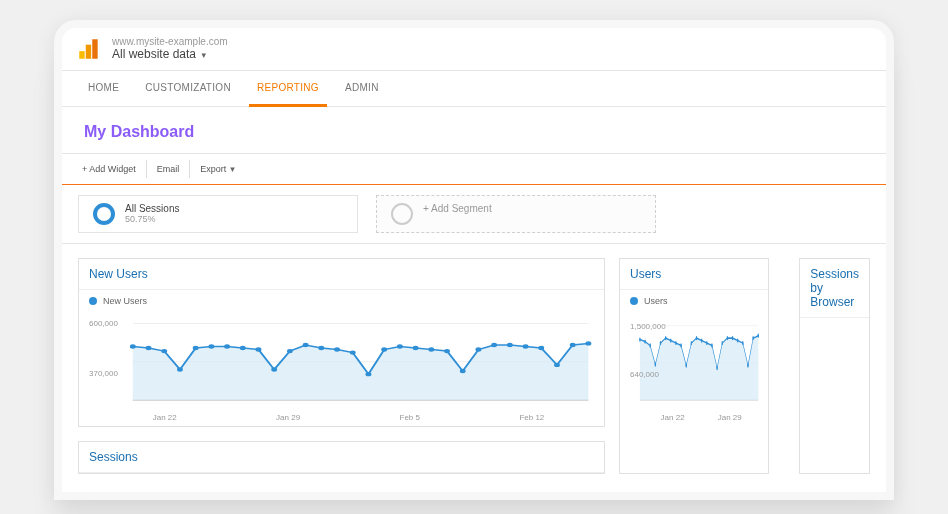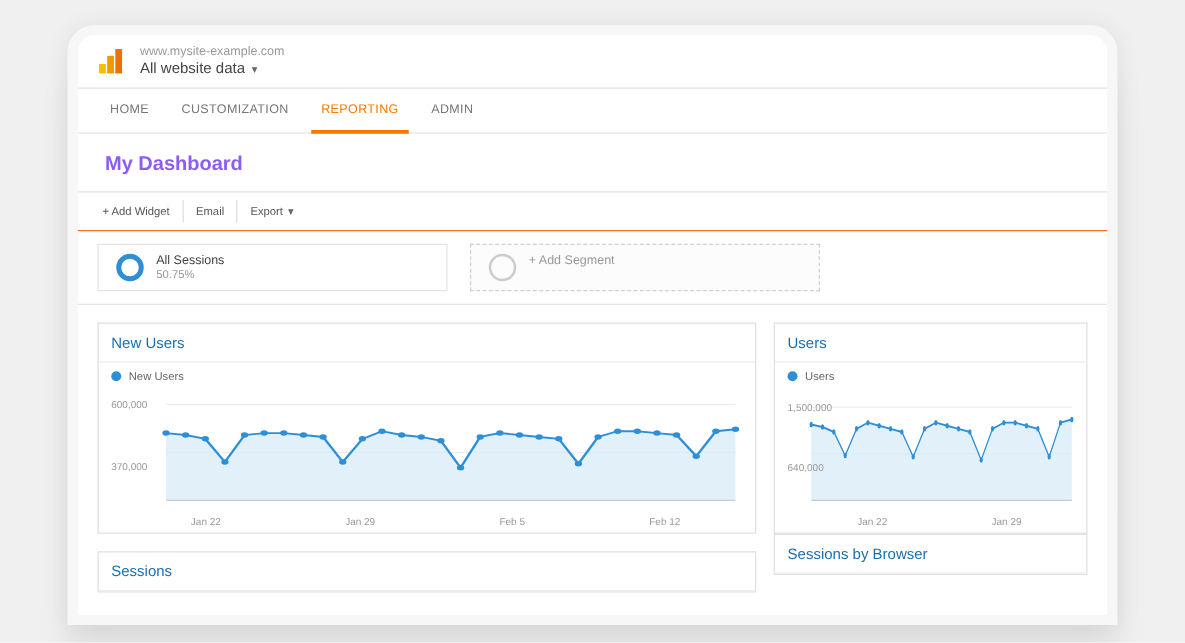--- a/index.html
+++ b/index.html
@@ -23,21 +23,21 @@
 .segment-row{display:flex;gap:18px;padding:10px 16px;border-bottom:1px solid #e5e5e5}
 .seg{display:flex;align-items:flex-start;gap:10px;border:1px solid #e4e4e4;padding:7px 14px;width:280px;cursor:pointer}
 .seg-ring{width:22px;height:22px;border-radius:50%;border:4px solid #2f8fd6}
 .seg-ring.gray{border-color:#ccc;border-width:2px}
 .seg-text .seg-title{font-size:10px;color:#444}
 .seg-text .seg-sub{font-size:9px;color:#999}
 .seg.add{border-style:dashed;border-color:#d0d0d0;background:#fcfcfc}
 .seg.add .seg-title{color:#999}
 .widgets{display:flex;gap:14px;padding:14px 16px}
 .col-left{flex:2.1;display:flex;flex-direction:column;gap:14px}
-.col-right{flex:1;display:flex;flex-direction:column;gap:0}
+.col-right{flex:1;display:flex;flex-direction:row;gap:30px}
 .card{border:1px solid #e0e0e0}
 .card-title{font-size:12px;color:#1a6fb0;padding:8px 10px;border-bottom:1px solid #eee}
 .legend{display:flex;align-items:center;gap:6px;font-size:9px;color:#666;padding:6px 10px 0}
 .dot{width:8px;height:8px;border-radius:50%;background:#2f8fd6;display:inline-block}
 .chart{position:relative;height:120px;padding:4px 8px 20px}
 .chart svg{width:100%;height:100%}
 .ylab{position:absolute;left:10px;font-size:8px;color:#999}
 .xlabels{position:absolute;bottom:4px;left:24px;right:10px;display:flex;justify-content:space-around;font-size:8px;color:#999}
 </style>
 </head>

